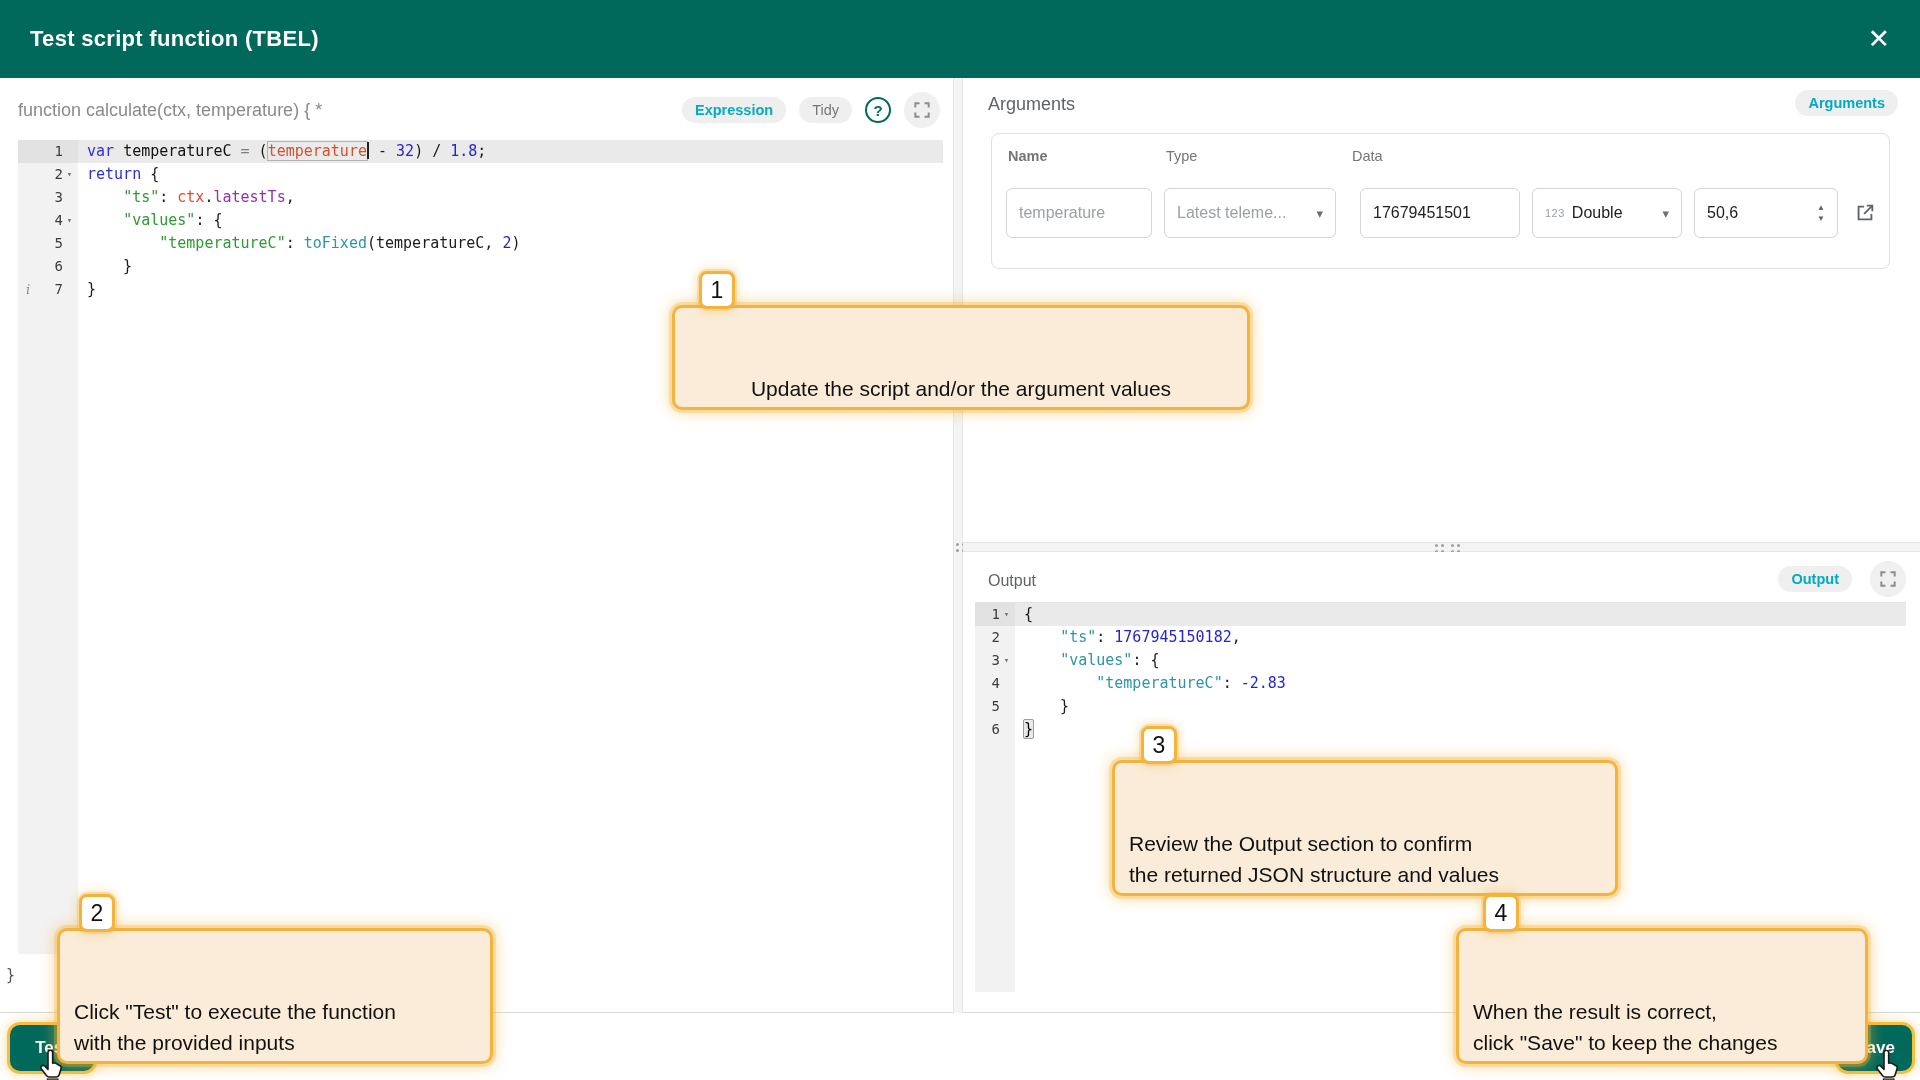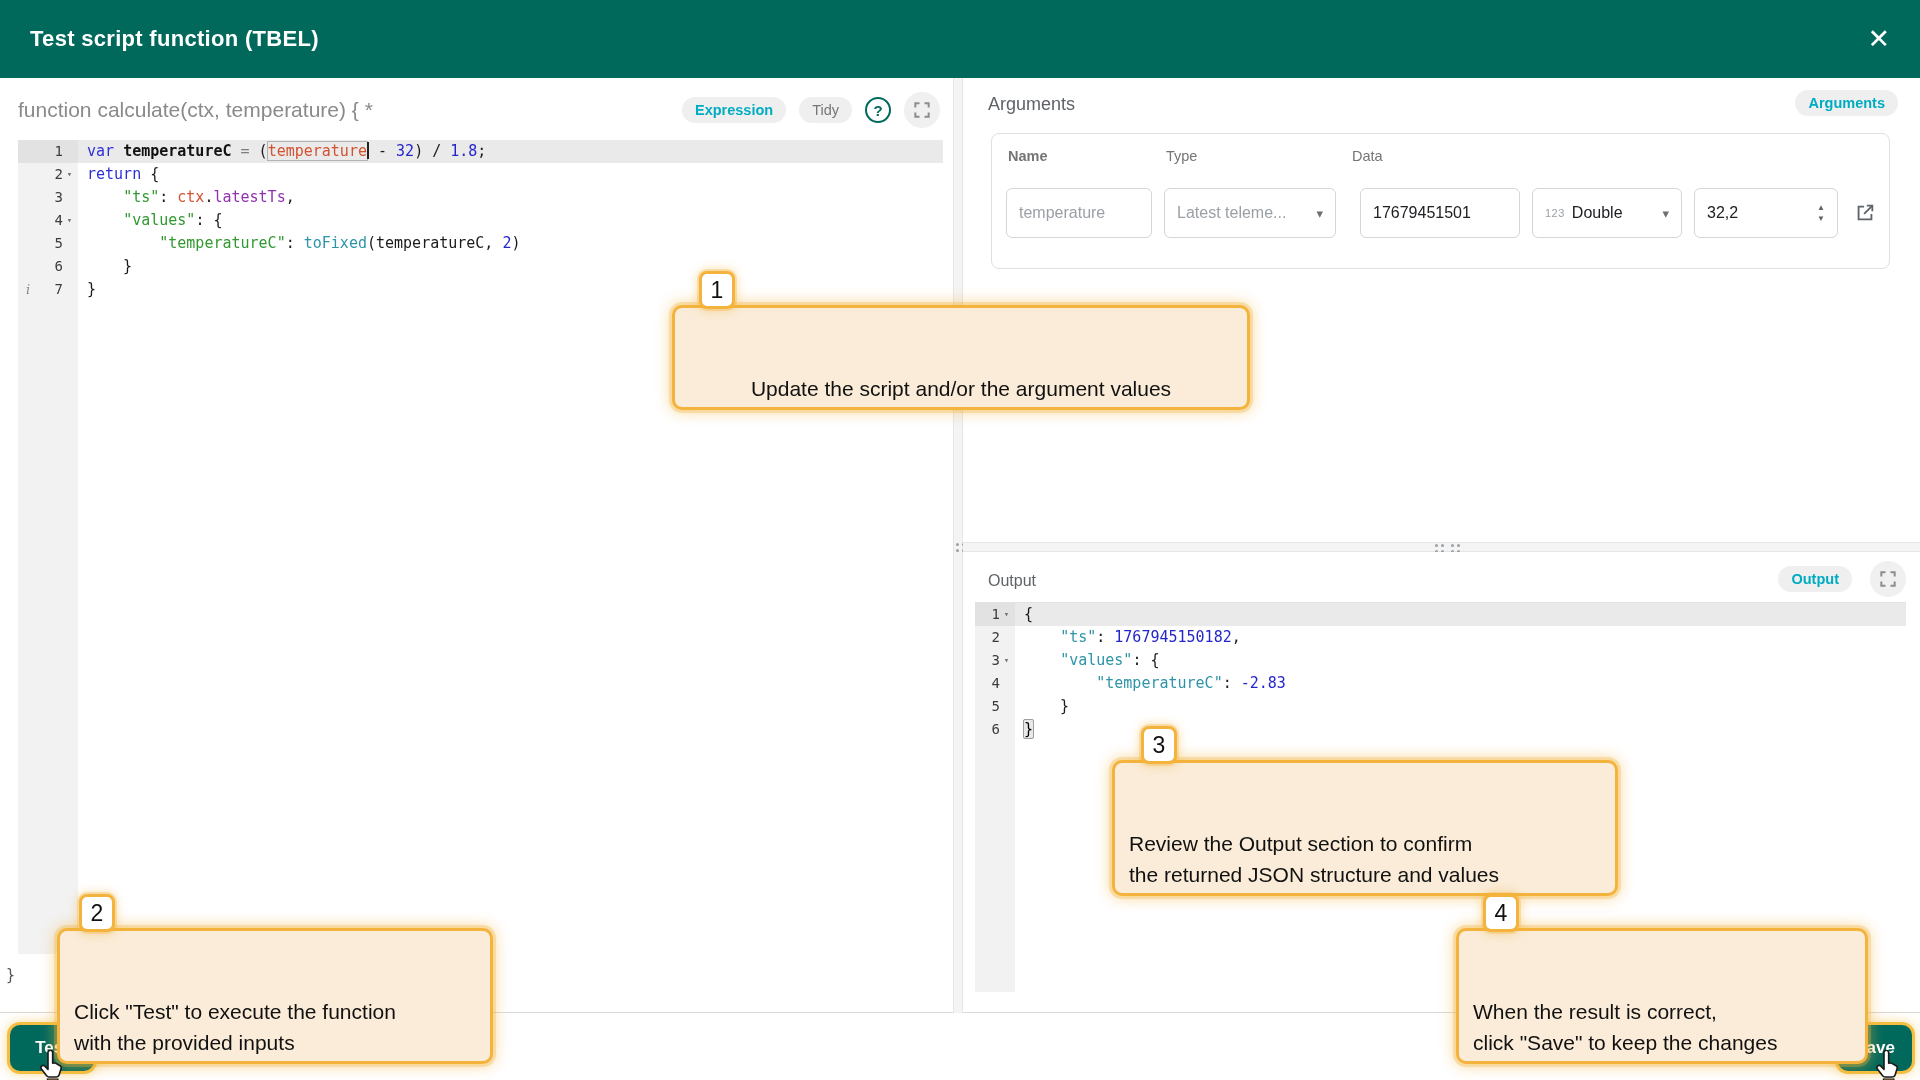--- a/index.html
+++ b/index.html
@@ -26,21 +26,21 @@
   .footer { position:absolute; left:0; top:1013px; width:1920px; height:67px; background:#fff; }
 
   .grip { display:grid; grid-template-columns:3px 3px; grid-gap:3px; }
   .grip i { width:3px; height:3px; border-radius:50%; background:#9aa0a6; }
   .vsplit .grip { position:absolute; left:2px; top:465px; }
   .hsplit .grip-c { position:absolute; left:472px; top:1px; display:flex; gap:7px; }
 
   
   .sig-row { position:absolute; left:18px; top:10px; width:922px; height:44px;
     display:flex; align-items:center; }
-  .sig-text { color:#8a8a8a; font-size:21px; }
+  .sig-text { color:#8a8a8a; font-size:18px; }
   .sig-controls { margin-left:auto; display:flex; align-items:center; gap:13px; }
   .pill { background:#efefef; border-radius:15px; padding:5px 13px; font-size:14.5px; }
   .pill.expr { color:#00acc1; font-weight:bold; }
   .pill.tidy { color:#757575; }
   .help-circle { width:26px; height:26px; border-radius:50%; border:2.5px solid #00695c;
     color:#00695c; font-weight:bold; font-size:15px; display:flex; align-items:center;
     justify-content:center; cursor:pointer; }
   .icon-circle { width:36px; height:36px; border-radius:50%; background:#f0f0f0;
     display:flex; align-items:center; justify-content:center; cursor:pointer; }
 
@@ -67,21 +67,21 @@
   .code-cell { padding-left:9px; white-space:pre; flex:1; }
   .tok { white-space:pre;text-align:center; }
   .tok.pl { color:#1b1b1b; }
   .tok.kw { color:#2f2fd7; }
   .tok.num { color:#2525cc; }
   .tok.str { color:#319931; }
   .tok.fn, .tok.key { color:#2e95a8; }
   .tok.ctx { color:#d35230; }
   .tok.prop { color:#9033b0; }
   .tok.op { color:#7d7d7d; }
-  .tok.vr { color:#111; font-weight:bold; }
+  .tok.vr { color:#111; font-weight:normal; }
   .tok.hl { color:#d35230; border:1px solid #b3b3b3; margin:-1px; }
   .tok.caret { display:inline-block; width:0; border-left:2px solid #222; height:17px;
     vertical-align:-3px; }
   .tok.match { border:1px solid #9e9e9e; background:#e9e9e9; margin:-1px; border-radius:2px; }
   .wrapper-brace { position:absolute; left:6px; top:888px; color:#555;
     font-family:"DejaVu Sans Mono", monospace; font-size:15px; }
 
   
   .args-title { position:absolute; left:25px; top:16px; font-size:18px; color:#5f6368; }
   .corner-badge { position:absolute; right:22px; top:12px; background:#efefef; border-radius:15px;
@@ -258,21 +258,21 @@
         </span>
         <span class="field f-data">17679451501</span>
         <span class="field f-vtype">
           <span class="vtype-main">
             <span class="type-prefix">123</span>
             <span>Double</span>
           </span>
           <span class="sel-caret">▾</span>
         </span>
         <span class="field f-value">
-          <span>32,2</span>
+          <span>50,6</span>
           <span class="spinner">
             <span>▲</span>
             <span>▼</span>
           </span>
         </span>
         <span class="open-icon">
           <svg viewBox="0 0 24 24" width="22" height="22" fill="none" stroke="#5f6368" stroke-width="2">
             <path d="M19 13v6H5V5h6"></path>
               <path d="M14 4h6v6"></path>
               <path d="M20 4 11 13"></path>

